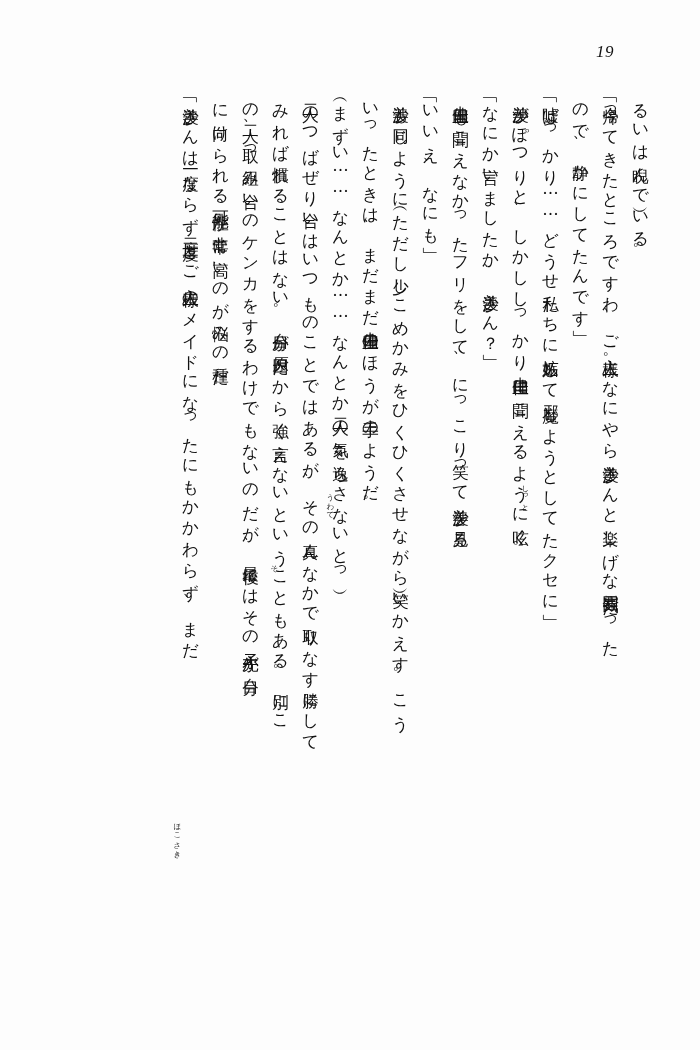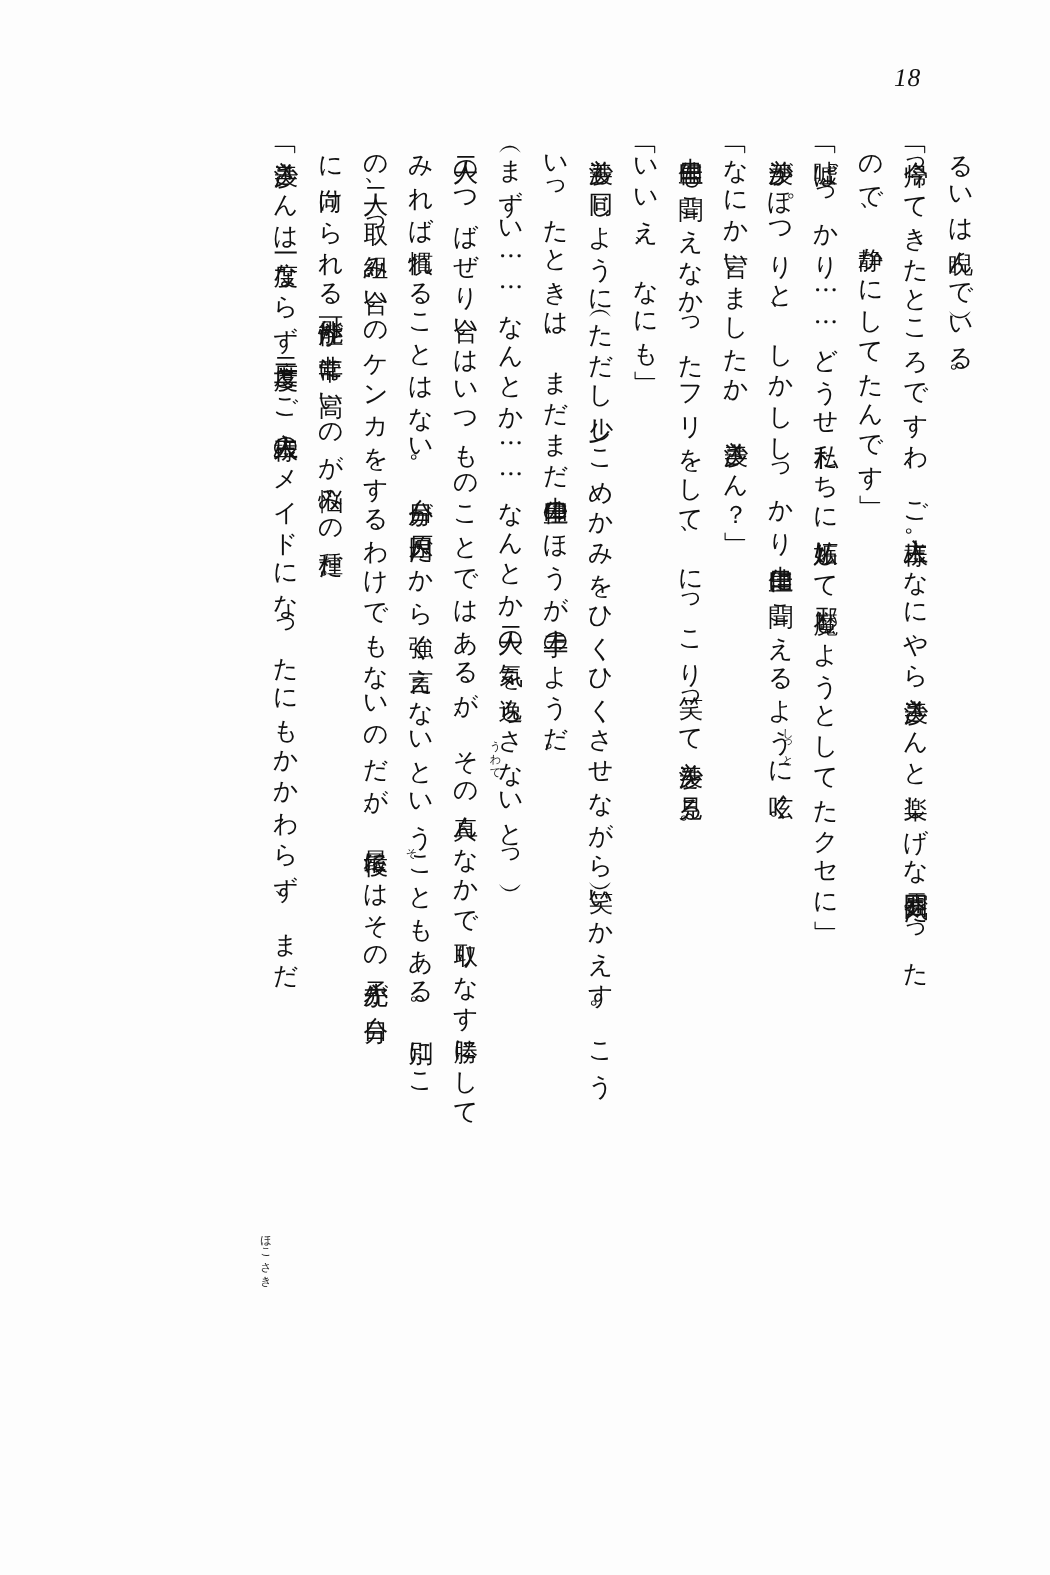--- a/index.html
+++ b/index.html
@@ -71,21 +71,21 @@
     color: #222;
     white-space: pre;
     font-family: "DejaVu Serif", "Liberation Serif", serif;
   }
 </style>
 </head>
 <body>
 
 <div id="page">
 
-  <div id="page-number">18</div>
+  <div id="page-number">19</div>
 
   <div id="text-block">
     <div class="col">るいは睨んで）いる。</div>
     <div class="col">「今帰ってきたところですわ、ご主人様。なにやら美沙さんと楽しげな雰囲気だった</div>
     <div class="col">ので、静かにしてたんです」</div>
     <div class="col">「嘘ばっかり……どうせ私たちに嫉妬して邪魔しようとしてたクセに」</div>
     <div class="col">美沙がぽつりと、しかししっかり由佳里に聞こえるように呟く。</div>
     <div class="col">「なにか言いましたか、美沙さん？」</div>
     <div class="col">由佳里も聞こえなかったフリをして、にっこり笑って美沙を見る。</div>
     <div class="col">「いいえ、なにも」</div>

